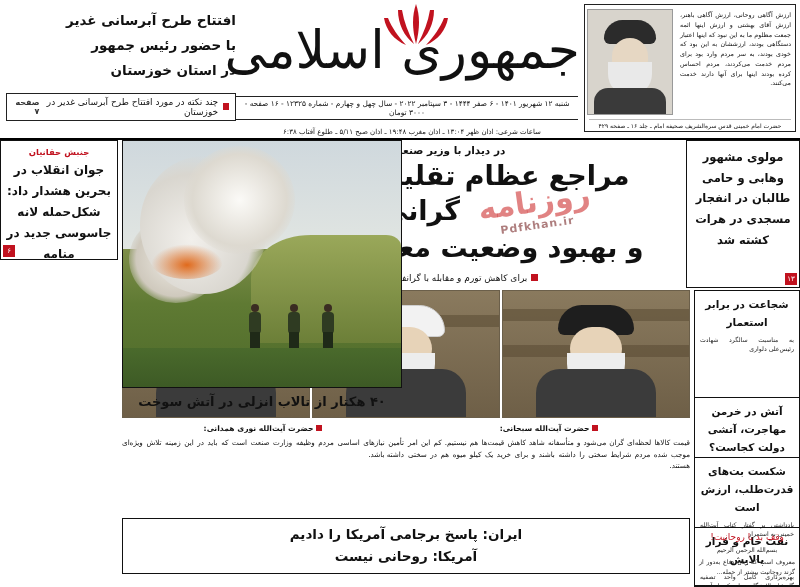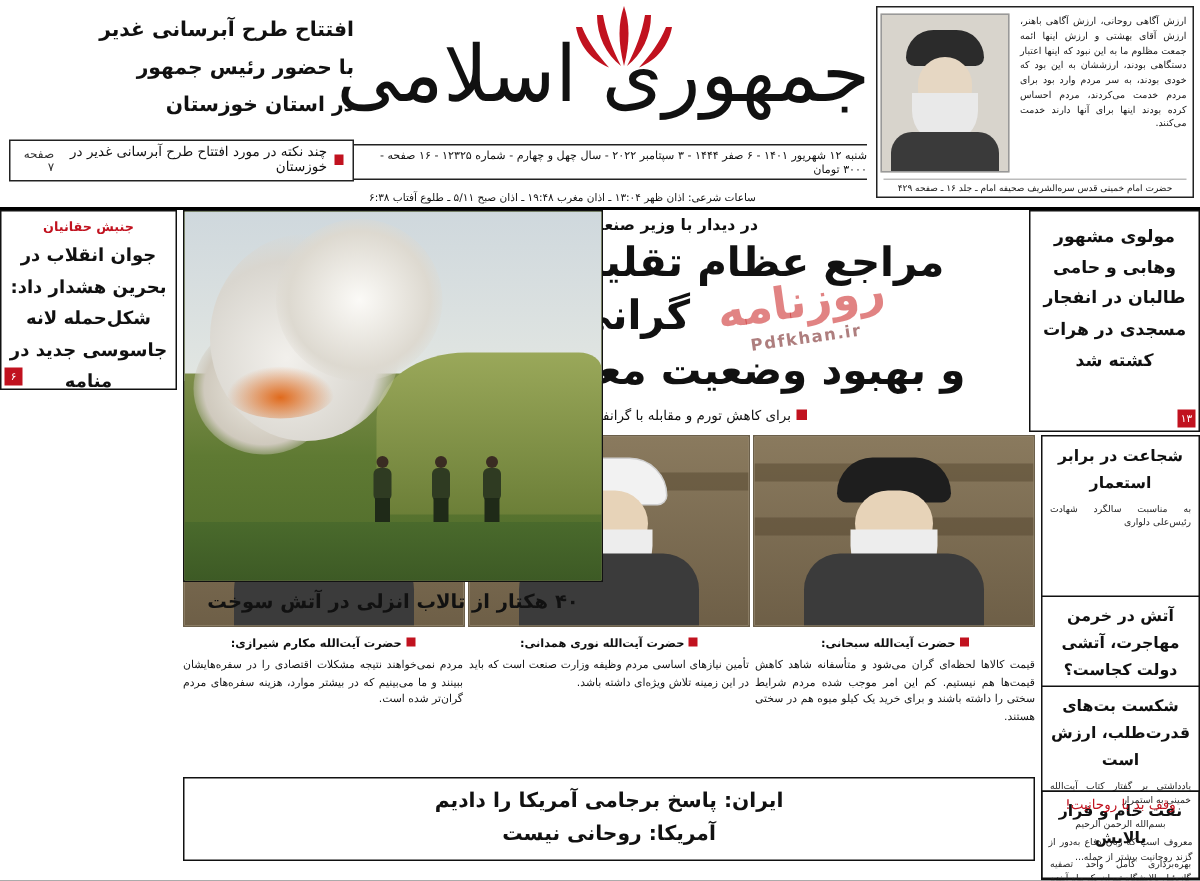--- a/index.html
+++ b/index.html
@@ -47,28 +47,28 @@
 
   #head-right-col{
     position:absolute;top:8px;left:6px;width:230px;text-align:right;
   }
   #head-right-col .hl{font-size:13.5px;font-weight:bold;line-height:1.85;color:#111;}
   #head-note{
     margin-top:10px;border:1px solid #222;padding:3px 6px;font-size:9px;display:flex;
     align-items:center;justify-content:center;gap:5px;color:#111;
   }
   #head-note .sq{width:7px;height:7px;background:#c1121f;display:inline-block;}
-  #head-note .pg{font-size:8px;color:#333;}
+  #head-note .pg{font-size:8px;color:#333;font-weight:bold;}
 
   #dateline{
-    position:absolute;bottom:18px;right:222px;left:236px;text-align:right;
+    position:absolute;bottom:18px;right:222px;left:236px;text-align:center;
     font-size:7.4px;color:#111;border-top:1px solid #222;border-bottom:1px solid #222;padding:2px 0;
   }
   #dateline2{
-    position:absolute;bottom:2px;right:222px;left:246px;text-align:left;font-size:7px;color:#111;margin-top:20px;
+    position:absolute;bottom:2px;right:222px;left:246px;text-align:center;font-size:7px;color:#111;margin-top:20px;
   }
 
   
   #body{position:relative;height:447px;}
   .boxed{border:1px solid #111;box-sizing:border-box;}
 
   #news-brief{
     position:absolute;right:0;top:0;width:118px;height:120px;padding:6px 5px;
     text-align:center;box-sizing:border-box;
   }
@@ -275,24 +275,20 @@
     </div>
 
     <div id="caps">
       <div class="cap">
         <span class="t"><span class="sq"></span><span>حضرت آیت‌الله سبحانی:</span></span>
         <span>قیمت کالاها لحظه‌ای گران می‌شود و متأسفانه شاهد کاهش قیمت‌ها هم نیستیم. کم این امر موجب شده مردم شرایط سختی را داشته باشند و برای خرید یک کیلو میوه هم در سختی هستند.</span>
       </div>
       <div class="cap">
         <span class="t"><span class="sq"></span><span>حضرت آیت‌الله نوری همدانی:</span></span>
         <span>تأمین نیازهای اساسی مردم وظیفه وزارت صنعت است که باید در این زمینه تلاش ویژه‌ای داشته باشد.</span>
-      </div>
-      <div class="cap">
-        <span class="t"><span class="sq"></span><span>حضرت آیت‌الله مکارم شیرازی:</span></span>
-        <span>مردم نمی‌خواهند نتیجه مشکلات اقتصادی را در سفره‌هایشان ببینند و ما می‌بینیم که در بیشتر موارد، هزینه سفره‌های مردم گران‌تر شده است.</span>
       </div>
     </div>
 
     <div id="iran-box" class="boxed">
       <div class="l1">ایران: پاسخ برجامی آمریکا را دادیم</div>
       <div class="l2">آمریکا: روحانی نیست</div>
     </div>
 
     <div id="photo" class="ph-frame">
       <div class="sky"></div>

